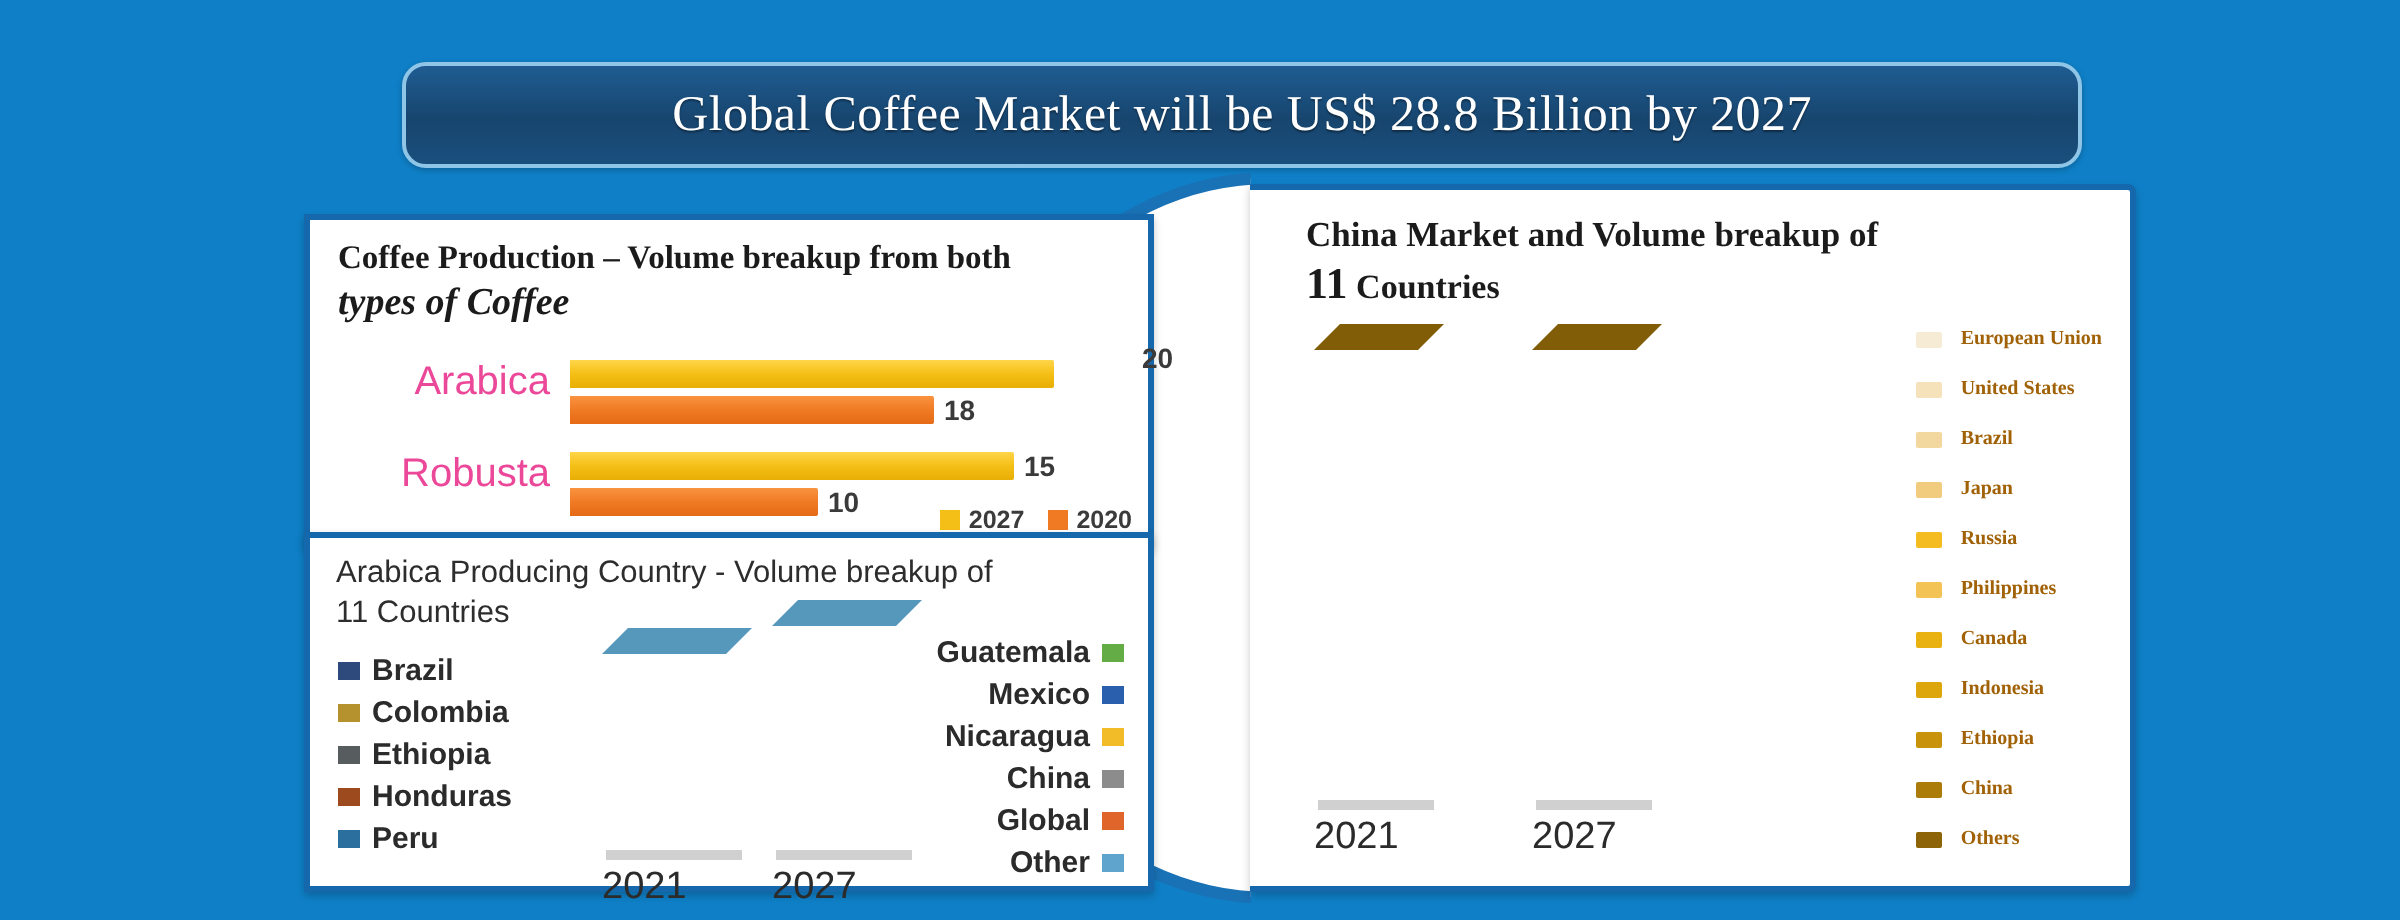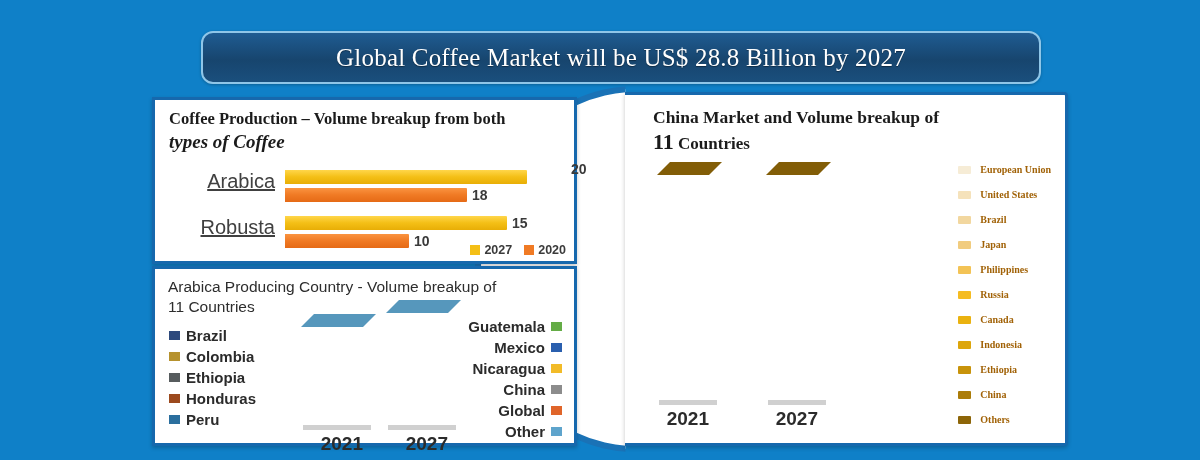--- a/index.html
+++ b/index.html
@@ -59,21 +59,21 @@
   .panel-title {
     color: #1b1b1b;
     font-family: "Liberation Serif", serif;
     font-weight: bold;
     line-height: 1.15;
   }
 
   
   #panel-production {
     left: 152px;
-    top: 97px;
+    top: 107px;
     width: 425px;
     height: 167px;
     z-index: 4;
   }
   #panel-production .panel-title {
     position: absolute;
     left: 14px;
     top: 10px;
     font-size: 16.5px;
     width: 400px;
@@ -96,23 +96,22 @@
   .bar-group.g0 { top: 0px; }
   .bar-group.g1 { top: 46px; }
 
   .bar-cat-label {
     position: absolute;
     left: 0;
     top: 2px;
     width: 108px;
     text-align: right;
     font-size: 20px;
-    color: #404040;
+    color: #ec4899;
     font-family: "Liberation Sans", sans-serif;
-    text-decoration: underline;
   }
   .bar-row { position: absolute; left: 118px; height: 14px; }
   .bar-row.r0 { top: 2px; }
   .bar-row.r1 { top: 20px; }
   .bar-fill {
     height: 100%;
     border-radius: 0 1px 1px 0;
   }
   .bar-fill.s2027 { background: linear-gradient(180deg,#ffd64a 0%, #f4bf16 50%, #e8ae06 100%); }
   .bar-fill.s2020 { background: linear-gradient(180deg,#fa9340 0%, #f07a24 50%, #e56a16 100%); }
@@ -224,23 +223,23 @@
     left: 2px;
     bottom: -5px;
     height: 5px;
     background: rgba(120,120,120,0.35);
     z-index: 0;
   }
   .col3d .col-label {
     position: absolute;
     left: 0;
     width: 100%;
-    text-align: right;
+    text-align: left;
     font-size: 19px;
-    font-weight: bold;
+    font-weight: normal;
     color: #2b2b2b;
     font-family: "Liberation Sans", sans-serif;
   }
 
   
   #panel-market {
     left: 625px;
     top: 92px;
     width: 443px;
     height: 354px;
@@ -503,26 +502,26 @@
       </div>
       <div class="li">
         <span class="sw" style="background:#f2d79f"></span>
         <span>Brazil</span>
       </div>
       <div class="li">
         <span class="sw" style="background:#f1cc7f"></span>
         <span>Japan</span>
       </div>
       <div class="li">
+        <span class="sw" style="background:#f5bc22"></span>
+        <span>Russia</span>
+      </div>
+      <div class="li">
         <span class="sw" style="background:#f3c355"></span>
         <span>Philippines</span>
-      </div>
-      <div class="li">
-        <span class="sw" style="background:#f5bc22"></span>
-        <span>Russia</span>
       </div>
       <div class="li">
         <span class="sw" style="background:#eab210"></span>
         <span>Canada</span>
       </div>
       <div class="li">
         <span class="sw" style="background:#dda60c"></span>
         <span>Indonesia</span>
       </div>
       <div class="li">

